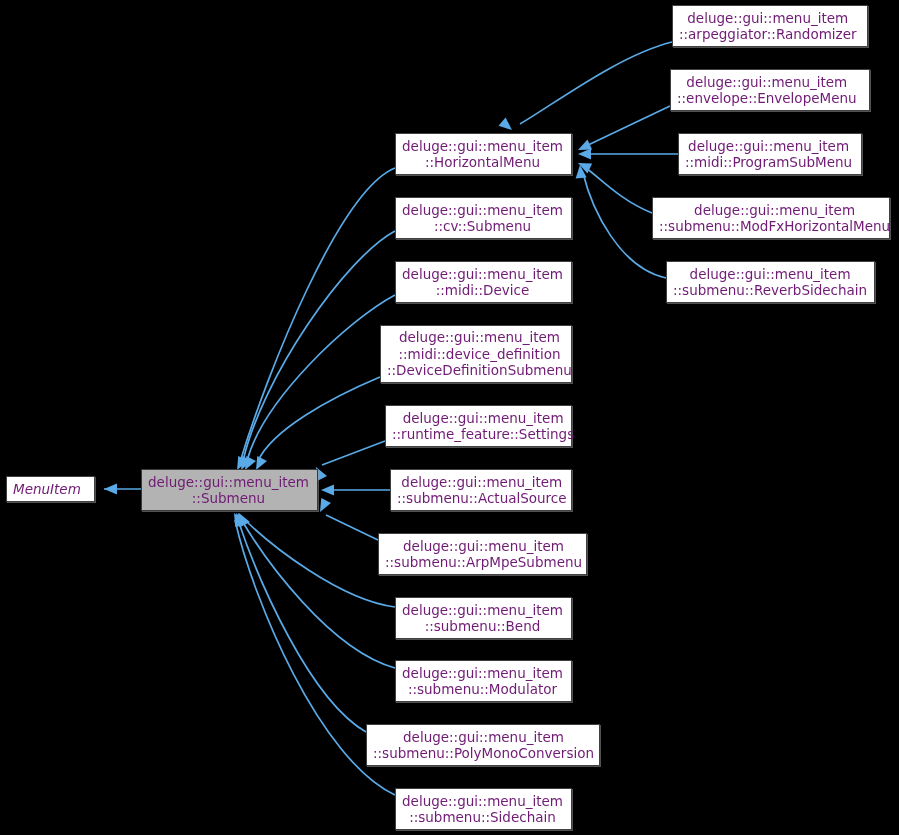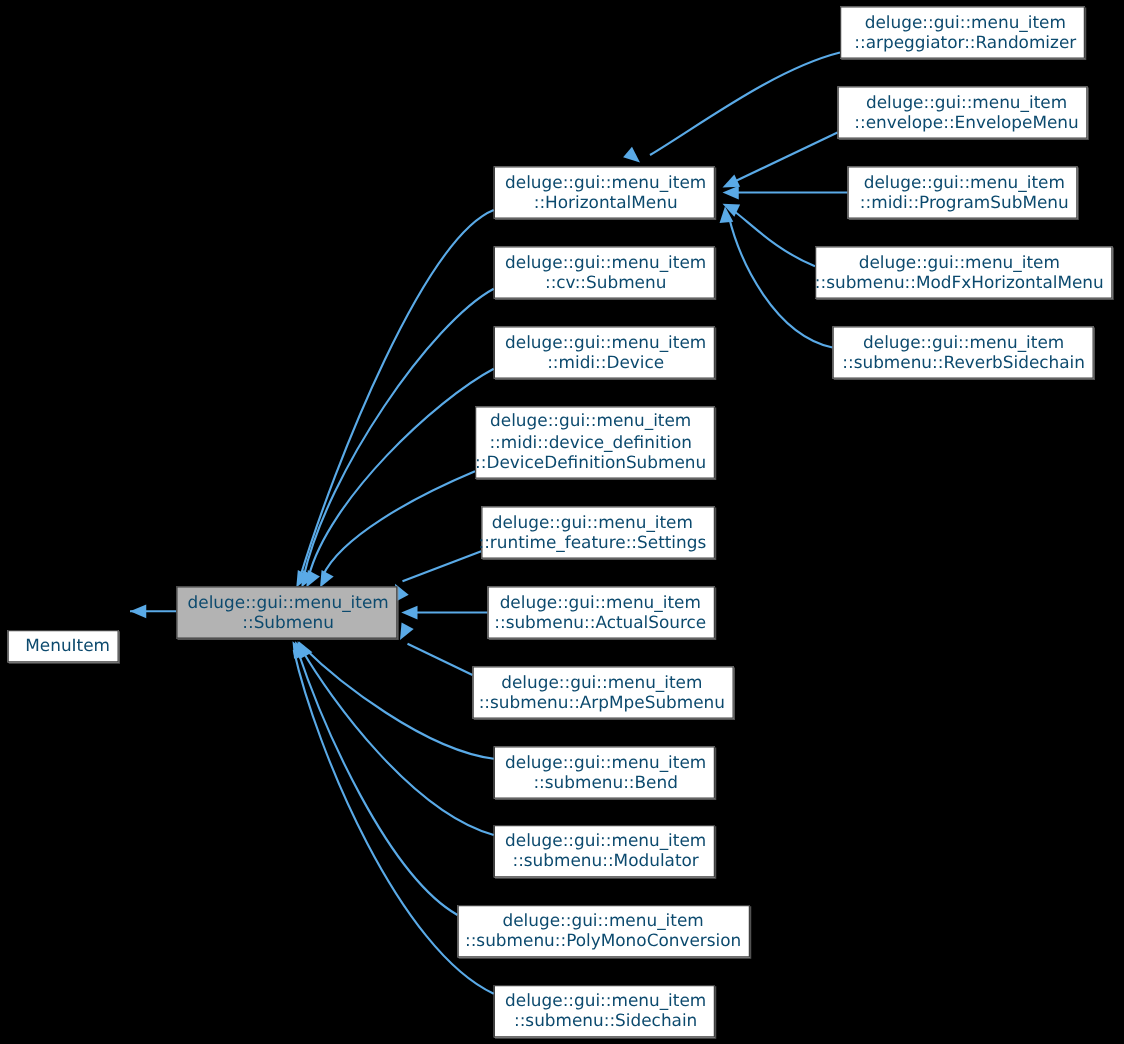--- a/index.html
+++ b/index.html
@@ -22,25 +22,25 @@
     top: 0;
     width: 899px;
     height: 835px;
     pointer-events: none;
   }
   .node {
     position: absolute;
     box-sizing: border-box;
     display: flex;
     align-items: center;
-    justify-content: flex-end;
+    justify-content: flex-start;
     text-align: center;
     background: #ffffff;
     border: 1px solid #404040;
-    color: #0c4a6e;
+    color: #701a75;
     font-size: 13.5px;
     line-height: 16.5px;
     letter-spacing: 0px;
     white-space: pre;
     box-shadow: 1px 1px 0px rgba(150,150,150,0.55);
     z-index: 5;
   }
   .node.root {
     background: #b3b3b3;
     border: 1px solid #3a3a3a;
@@ -119,21 +119,21 @@
       <g>
         <path d="M 652,213 C 620,200 600,178 586,168" stroke="#5aaae7" stroke-width="1.7" fill="none"></path>
         <polygon points="578,163 592.1064016710503,163.5093445739275 587.4576007919026,173.47873023133067" fill="#5aaae7"></polygon>
       </g>
       <g>
         <path d="M 666,278 C 620,268 592,210 583,173" stroke="#5aaae7" stroke-width="1.7" fill="none"></path>
         <polygon points="580,165 586.6120954952241,177.47117449008056 575.6539538162149,178.42988766030481" fill="#5aaae7"></polygon>
       </g>
     </svg>
 
-<div class="node" style="left: 6px; top: 504px; width: 89px; height: 26px;"><span class="label">MenuItem</span></div>
+<div class="node" style="left: 6px; top: 476px; width: 89px; height: 26px; font-style: italic;"><span class="label">MenuItem</span></div>
     <div class="node root" style="left: 141px; top: 469px; width: 177px; height: 42px;"><span class="label">deluge::gui::menu_item
 ::Submenu</span></div>
     <div class="node" style="left: 395px; top: 133px; width: 177px; height: 42px;"><span class="label">deluge::gui::menu_item
 ::HorizontalMenu</span></div>
     <div class="node" style="left: 395px; top: 197px; width: 177px; height: 42px;"><span class="label">deluge::gui::menu_item
 ::cv::Submenu</span></div>
     <div class="node" style="left: 395px; top: 261px; width: 177px; height: 42px;"><span class="label">deluge::gui::menu_item
 ::midi::Device</span></div>
     <div class="node" style="left: 380px; top: 325px; width: 192px; height: 58px;"><span class="label">deluge::gui::menu_item
 ::midi::device_definition

